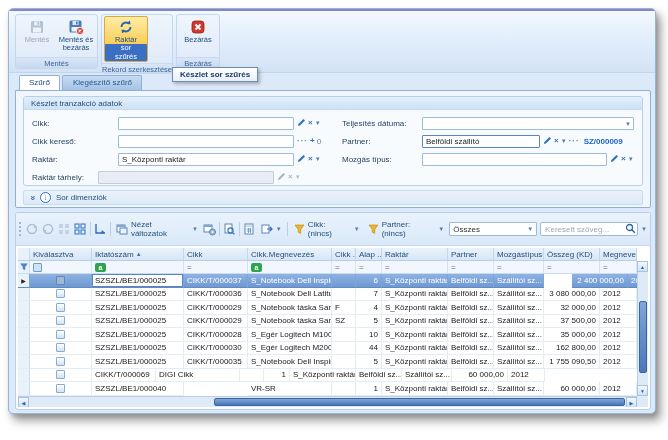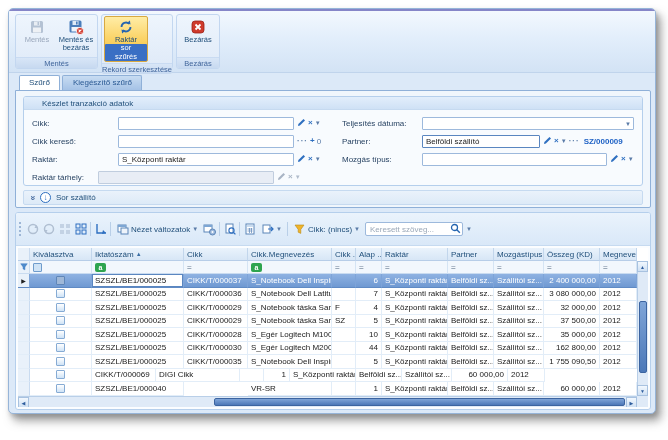--- a/index.html
+++ b/index.html
@@ -32,21 +32,21 @@
   .tab.inactive{background:linear-gradient(#c8dcf2,#a5c2e6);color:#2b5a94;padding-left:10px;}
   .tooltip{position:absolute;left:163px;top:58px;z-index:40;font-size:8px;font-weight:bold;color:#1f3b66;
     background:linear-gradient(#ffffff,#e6effa);border:1px solid #6e8cb4;padding:2px 7px;
     box-shadow:2px 2px 3px rgba(80,80,80,.4);}
   
   .filter-panel{position:absolute;left:6px;top:81px;width:636px;height:118px;background:#f0f6fc;
     border:1px solid #8fb0d8;border-radius:0 2px 2px 2px;z-index:2;}
   .fgroup{position:absolute;left:7px;top:5px;right:7px;height:90px;border:1px solid #b5cfec;
     border-radius:3px;background:#f8fbfe;overflow:hidden;}
   .fgroup-header{height:13px;background:linear-gradient(#e2eefb,#cfe1f5);font-size:8px;color:#1f4e79;
-    line-height:13px;padding:0 18px;border-bottom:1px solid #c6daf0;}
+    line-height:13px;padding:0 7px;border-bottom:1px solid #c6daf0;}
   .frow{position:absolute;height:14px;display:flex;align-items:center;font-size:8px;color:#22303f;}
   .flabel{color:#1f3b5c;}
   .finput{height:13px;border:1px solid #9db9dc;background:#fff;font-size:8px;padding:0 3px;
     font-family:"Liberation Sans",sans-serif;color:#222;border-radius:1px;}
   .finput.focused{border-color:#5a86c0;}
   .finput.disabled{background:#e8edf5;border-color:#c0cdde;}
   .ficons{display:flex;align-items:center;gap:2px;margin-left:3px;}
   .px{color:#2e6fc0;font-weight:bold;font-size:8px;line-height:1;}
   .px.gray{color:#a8b4c4;}
   .caret{color:#5b7ca8;font-size:6px;line-height:1;}
@@ -176,20 +176,21 @@
         </div>
       </div>
       <div class="rgroup-label">Bezárás</div>
     </div>
   </div>
 
   <div class="tabs">
     <div class="tab active">Szűrő</div>
     <div class="tab inactive">Kiegészítő szűrő</div>
   </div>
+  <div class="tooltip">Készlet sor szűrés</div>
 
   <div class="filter-panel">
     <div class="fgroup">
       <div class="fgroup-header">Készlet tranzakció adatok</div>
 
       <div class="frow" style="left:8px;top:19px;">
         <span class="flabel" style="width:86px">Cikk:</span>
         <input class="finput" style="width: 176px;" value="">
         <span class="ficons">
           <span><svg width="9" height="9" viewBox="0 0 9 9">
@@ -260,21 +261,21 @@
               </svg></span>
           <span class="px">×</span>
           <span class="caret">▼</span>
         </span>
       </div>
     </div>
 
     <div class="expander">
       <span class="chev2">»</span>
       <span class="circdn">↓</span>
-      <span>Sor szállító</span>
+      <span>Sor dimenziók</span>
     </div>
   </div>
 
   <div class="grid-section">
 
     <div class="gtoolbar">
       <span class="grip"></span>
       <span class="tico">
           <svg width="12" height="12" viewBox="0 0 12 12">
             <circle cx="6" cy="6" r="4.5" fill="none" stroke="#b0bfd2" stroke-width="1.5"></circle>
@@ -356,20 +357,33 @@
         <span class="caret">▼</span>
       </span>
       <span class="tsep"></span>
       <span class="tbtn">
         <span class="tico">
             <svg width="11" height="11" viewBox="0 0 11 11">
               <path d="M1 1h9L6.8 5.4v4L4.2 8.2v-2.8z" fill="#f0b42a" stroke="#b98a18" stroke-width="0.6"></path>
             </svg>
           </span>
         <span>Cikk: (nincs)</span>
+        <span class="caret">▼</span>
+      </span>
+      <span class="tbtn">
+        <span class="tico">
+            <svg width="11" height="11" viewBox="0 0 11 11">
+              <path d="M1 1h9L6.8 5.4v4L4.2 8.2v-2.8z" fill="#f0b42a" stroke="#b98a18" stroke-width="0.6"></path>
+            </svg>
+          </span>
+        <span>Partner: (nincs)</span>
+        <span class="caret">▼</span>
+      </span>
+      <span class="combo">
+        <span>Összes</span>
         <span class="caret">▼</span>
       </span>
       <span class="searchbox">
         <input placeholder="Keresett szöveg..." style="">
         <span><svg width="11" height="11" viewBox="0 0 11 11">
               <circle cx="4.5" cy="4.5" r="3" fill="none" stroke="#2565b0" stroke-width="1.3"></circle>
               <path d="M6.8 6.8l3 3" stroke="#2565b0" stroke-width="1.4"></path>
             </svg></span>
       </span>
       <span class="caret">▼</span>
@@ -460,21 +474,21 @@
               <div class="cb"></div>
             </div>
             <div class="cell focuscell" style="width: 92px;">SZSZL/BE1/000025</div>
             <div class="cell" style="width: 64px;">CIKK/T/000037</div>
             <div class="cell" style="width: 84px;">S_Notebook Dell Inspiro...</div>
             <div class="cell" style="width: 24px;"></div>
             <div class="cell r" style="width: 26px;">6</div>
             <div class="cell" style="width: 66px;">S_Központi raktár</div>
             <div class="cell" style="width: 46px;">Belföldi sz...</div>
             <div class="cell" style="width: 50px;">Szállítói sz...</div>
-            <div class="cell r" style="width: 56px;">2 400 000,00</div>
+            <div class="cell r" style="width: 56px; margin-left: 28px;">2 400 000,00</div>
             <div class="cell" style="width: 37px;">2012</div>
           </div>
           <div class="grow drow">
             <div class="cell ind"></div>
             <div class="cell" style="width: 62px; justify-content: center;">
               <div class="cb"></div>
             </div>
             <div class="cell" style="width: 92px;">SZSZL/BE1/000025</div>
             <div class="cell" style="width: 64px;">CIKK/T/000036</div>
             <div class="cell" style="width: 84px;">S_Notebook Dell Latitud...</div>

